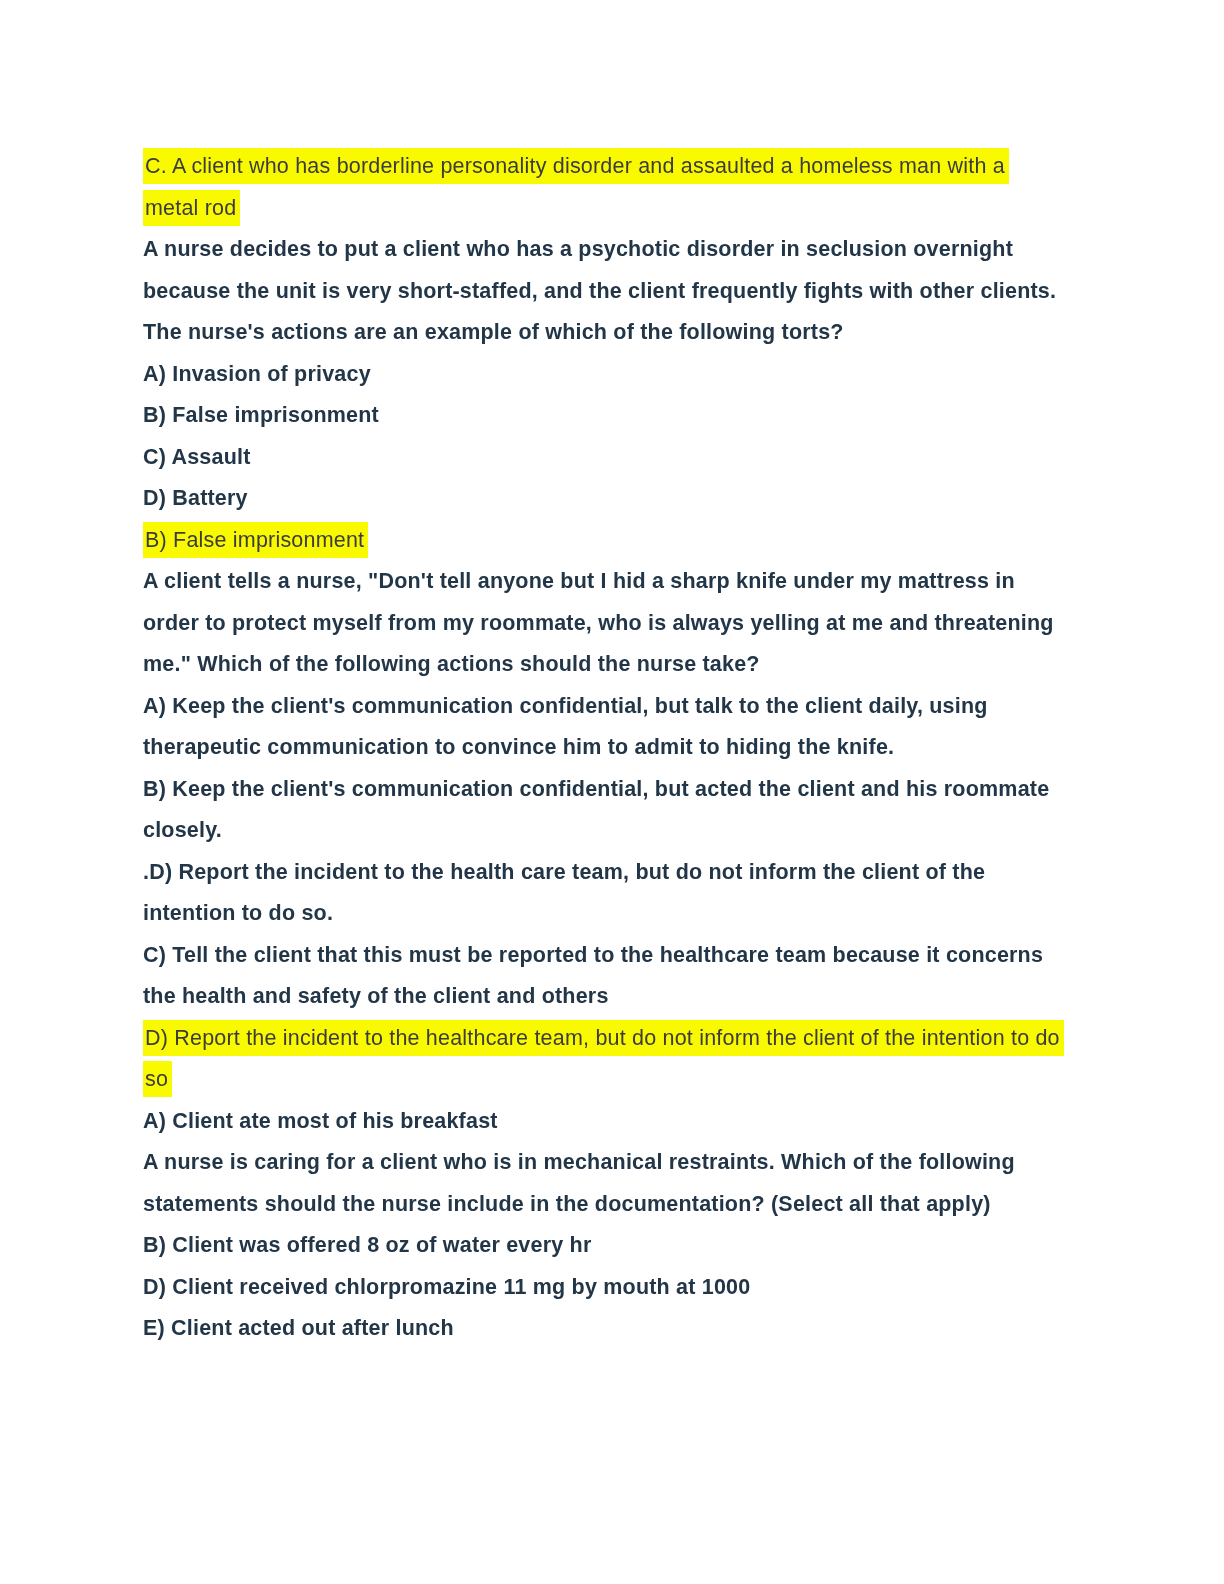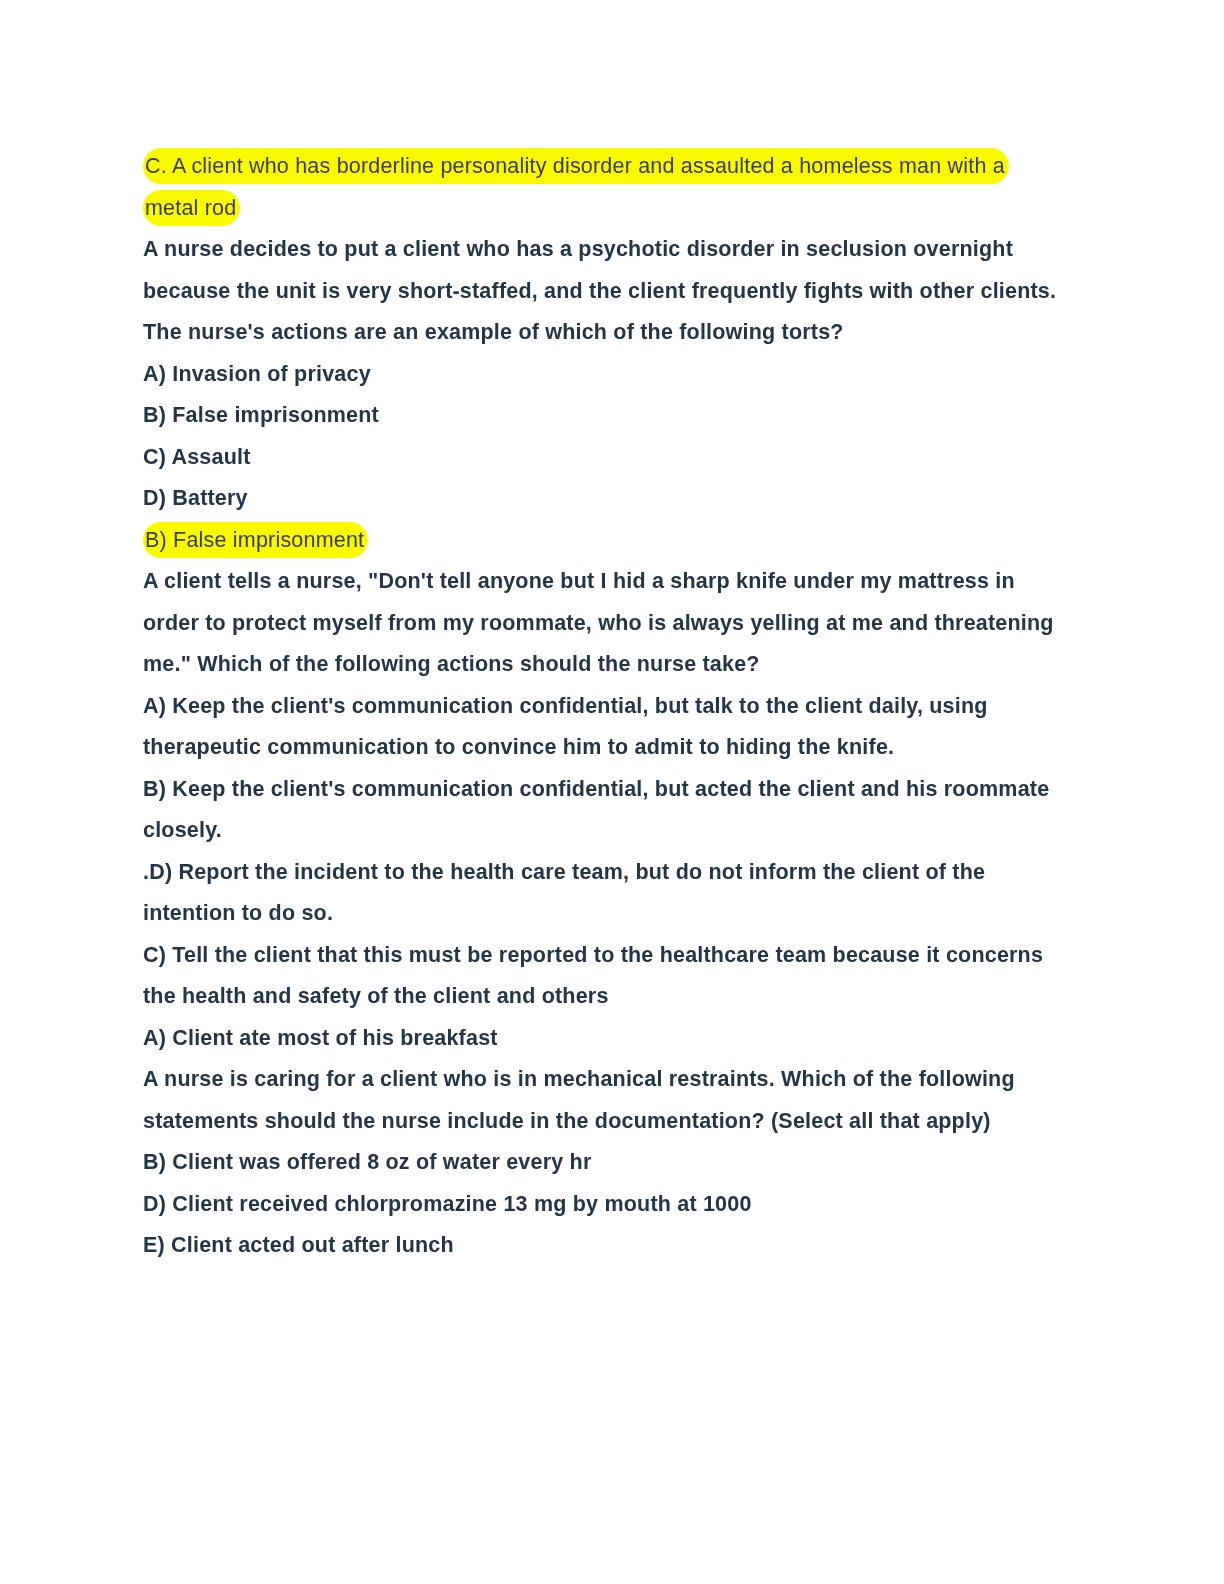--- a/index.html
+++ b/index.html
@@ -1,21 +1,21 @@
 <!DOCTYPE html>
 <html style="--page-bg: #ffffff; --text-color: #223648; --hl-color: #f9f900; --hl-text-color: #3c3c3c;"><head>
 <meta charset="utf-8">
 <style>
   :root {
     --text-color: #223648;
     --hl-color: #f9f900;
     --hl-text-color: #3c3c3c;
     --page-bg: #ffffff;
   }
-  * { margin: 0; padding: 0; box-sizing: border-box; border-radius: 27px; }
+  * { margin: 0; padding: 0; box-sizing: border-box; }
   html, body {
     width: 1224px;
     background: var(--page-bg);
     font-family: "Liberation Sans", sans-serif;
   }
   .page {
     position: relative;
     width: 1224px;
     height: 1584px;
     background: var(--page-bg);
@@ -55,19 +55,20 @@
       <p>A) Invasion of privacy</p>
       <p>B) False imprisonment</p>
       <p>C) Assault</p>
       <p>D) Battery</p>
       <p class="highlight"><span class="hl">B) False imprisonment</span></p>
       <p>A client tells a nurse, "Don't tell anyone but I hid a sharp knife under my mattress in order to protect myself from my roommate, who is always yelling at me and threatening me." Which of the following actions should the nurse take?</p>
       <p>A) Keep the client's communication confidential, but talk to the client daily, using therapeutic communication to convince him to admit to hiding the knife.</p>
       <p>B) Keep the client's communication confidential, but acted the client and his roommate closely.</p>
       <p>.D) Report the incident to the health care team, but do not inform the client of the intention to do so.</p>
       <p>C) Tell the client that this must be reported to the healthcare team because it concerns the health and safety of the client and others</p>
+      <p class="highlight"><span class="hl">D) Report the incident to the healthcare team, but do not inform the client of the intention to do so</span></p>
       <p>A) Client ate most of his breakfast</p>
       <p>A nurse is caring for a client who is in mechanical restraints. Which of the following statements should the nurse include in the documentation? (Select all that apply)</p>
       <p>B) Client was offered 8 oz of water every hr</p>
-      <p>D) Client received chlorpromazine 13 mg by mouth at 1000</p>
+      <p>D) Client received chlorpromazine 11 mg by mouth at 1000</p>
       <p>E) Client acted out after lunch</p>
     </div>
 </div>
 
 </body></html>

